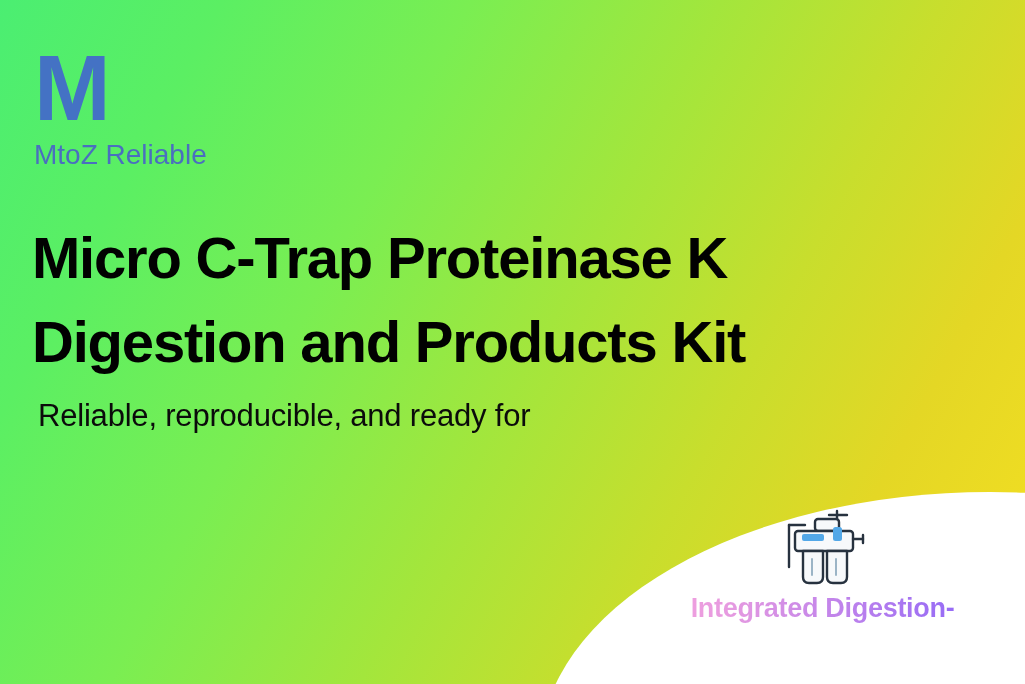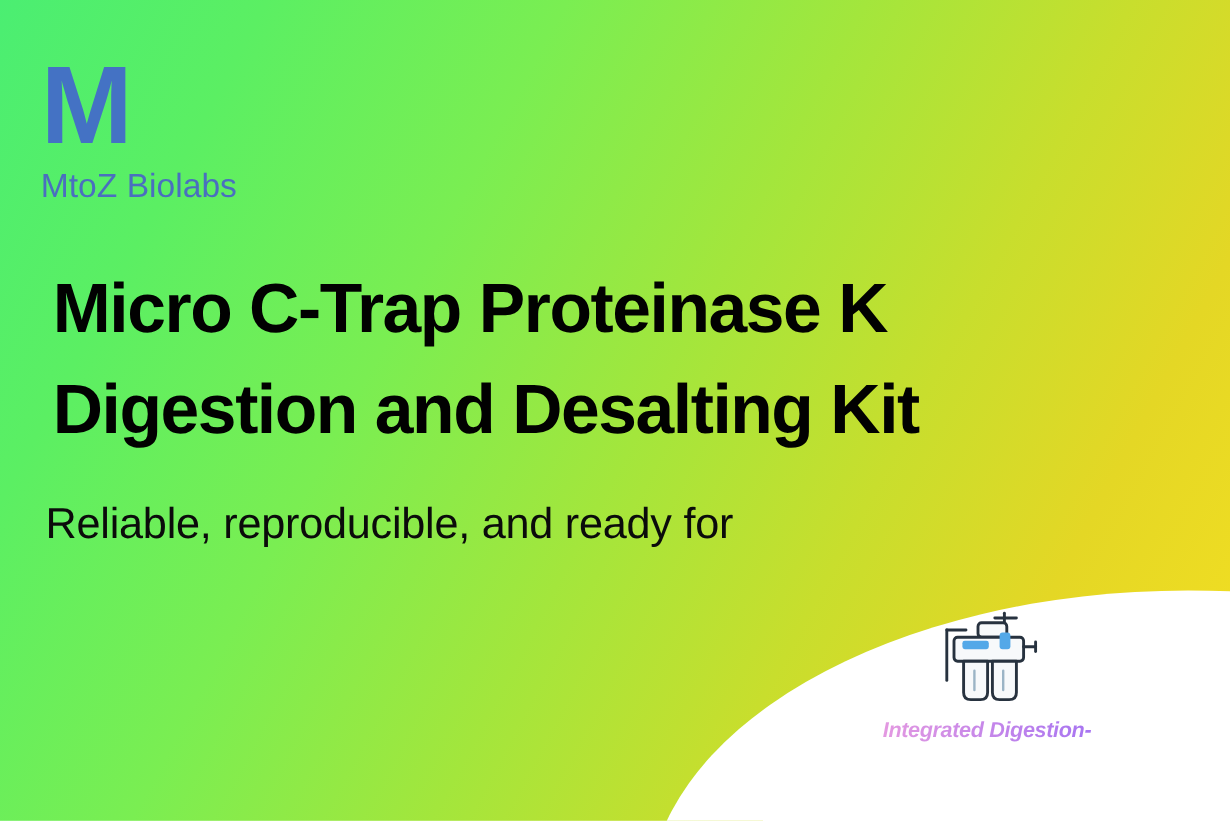--- a/index.html
+++ b/index.html
@@ -62,21 +62,21 @@
     font-family: "Liberation Sans", sans-serif;
     font-size: 28px;
     font-weight: normal;
     color: #4A6FBF;
     letter-spacing: 0px;
   }
 
   
   #headline {
     position: absolute;
-    left: 44px;
+    left: 32px;
     top: 216px;
     width: 880px;
     z-index: 3;
   }
   .headline-line {
     font-family: "Liberation Sans", sans-serif;
     font-size: 58px;
     font-weight: bold;
     color: #010101;
     line-height: 84px;
@@ -87,74 +87,72 @@
   
   #subtitle {
     position: absolute;
     left: 38px;
     top: 390px;
     width: 620px;
     z-index: 3;
   }
   .subtitle-line {
     font-family: "Liberation Sans", sans-serif;
-    font-size: 36px;
+    font-size: 31px;
     font-weight: normal;
     color: #0B0B0B;
     line-height: 52px;
     letter-spacing: -0.2px;
     white-space: nowrap;
-    margin-top: 20px;
   }
 
   
   #product-badge {
     position: absolute;
     left: 620px;
     top: 505px;
     width: 405px;
     z-index: 4;
     text-align: center;
   }
   #product-icon {
     display: block;
     margin: 0 auto 6px auto;
     width: 96px;
     height: 80px;
   }
   #product-badge-caption {
     font-family: "Liberation Sans", sans-serif;
-    font-size: 18px;
+    font-size: 27px;
     font-weight: bold;
     line-height: 34px;
     letter-spacing: -0.3px;
     background: linear-gradient(90deg, #FBA6DC 0%, #E79BE0 26%, #B57DEE 62%, #7C5CFC 100%);
     -webkit-background-clip: text;
     background-clip: text;
     -webkit-text-fill-color: transparent;
     color: #B57DEE;
-    font-style: italic;
   }
   .caption-line { display: block; white-space: nowrap; }
 </style>
 </head>
 <body>
 
 <div id="banner">
 
   <div id="white-blob"></div>
 
   <div id="brand">
     <div id="brand-mark">M</div>
-    <div id="brand-name">MtoZ Biolabs</div>
+    <div id="brand-name">MtoZ Reliable</div>
   </div>
 
   <div id="headline">
     <div class="headline-line">Micro C-Trap Proteinase K</div>
-    <div class="headline-line">Digestion and Desalting Kit</div>
+    <div class="headline-line">Digestion and Products Kit</div>
   </div>
 
   <div id="subtitle">
     <div class="subtitle-line">Reliable, reproducible, and ready for</div>
   </div>
 
   <div id="product-badge">
 
     <svg id="product-icon" viewBox="0 0 96 80">
       <g fill="none" stroke="#27323F" stroke-width="2.4" stroke-linejoin="round" stroke-linecap="round">

